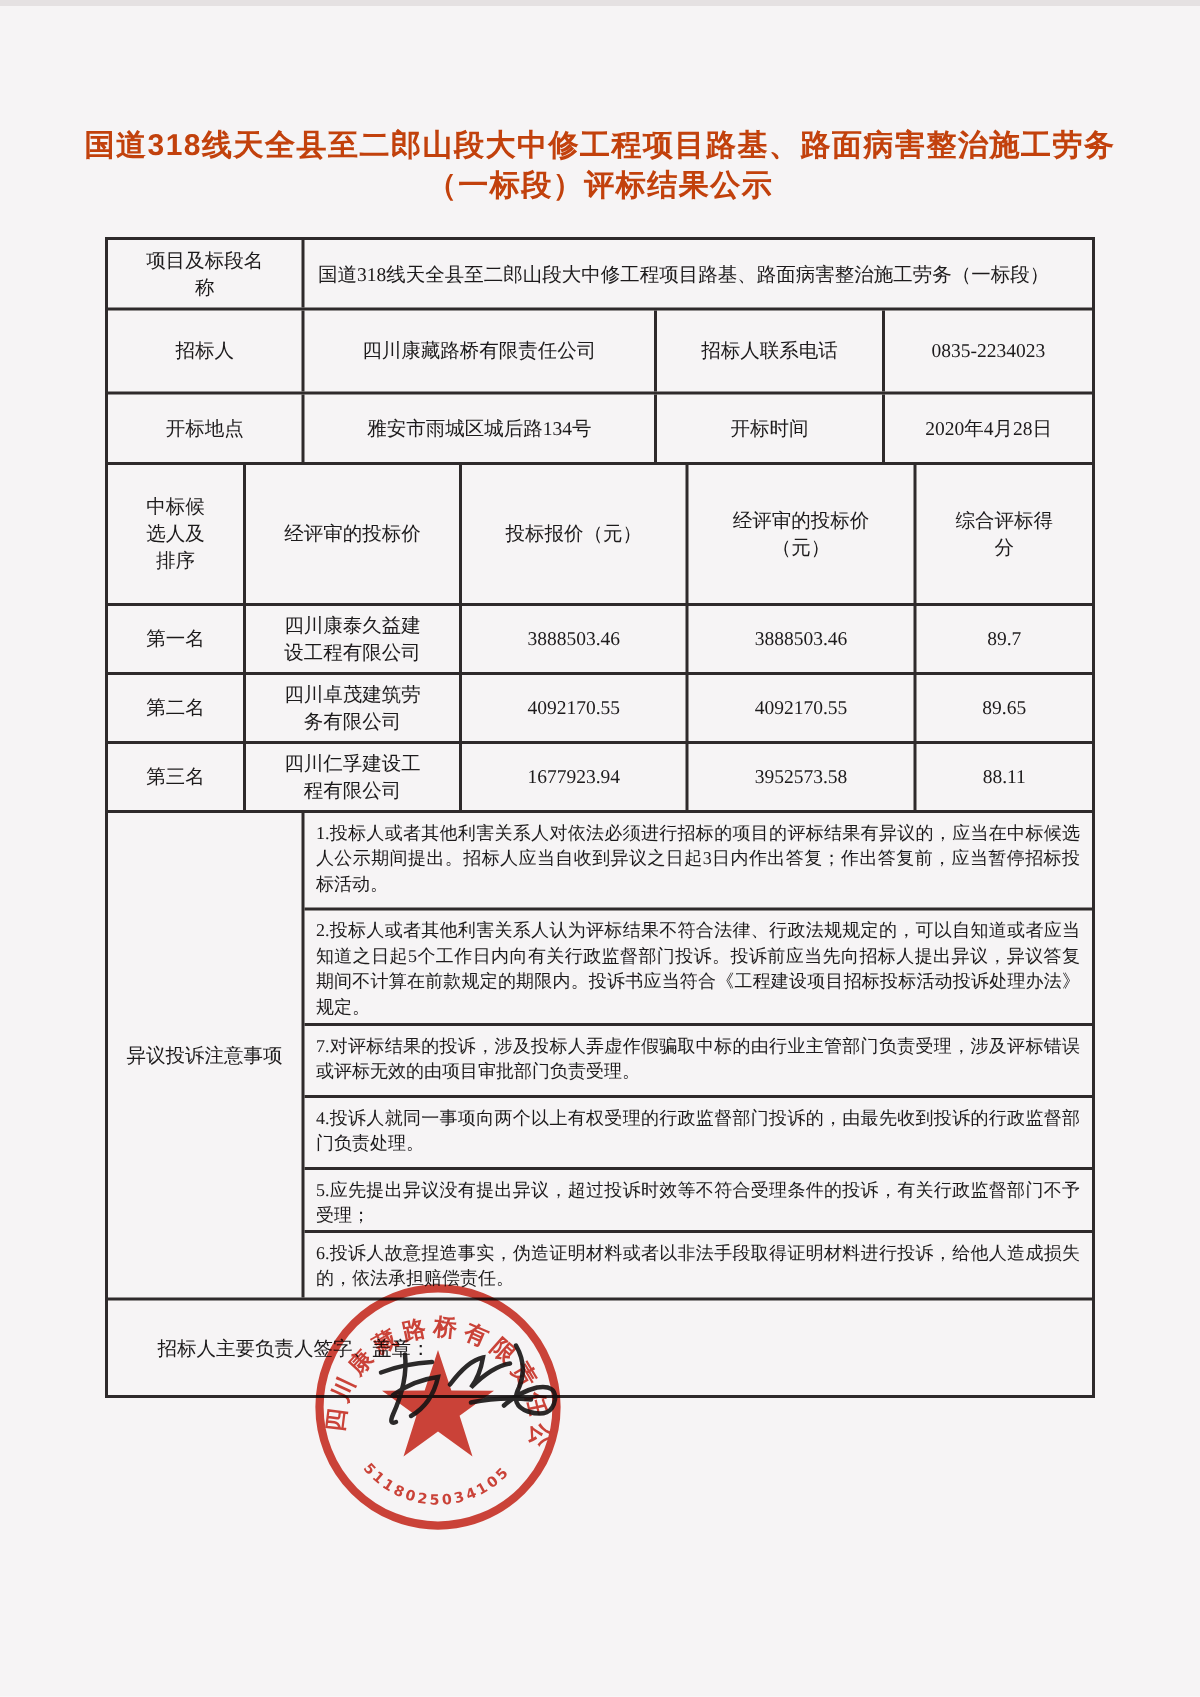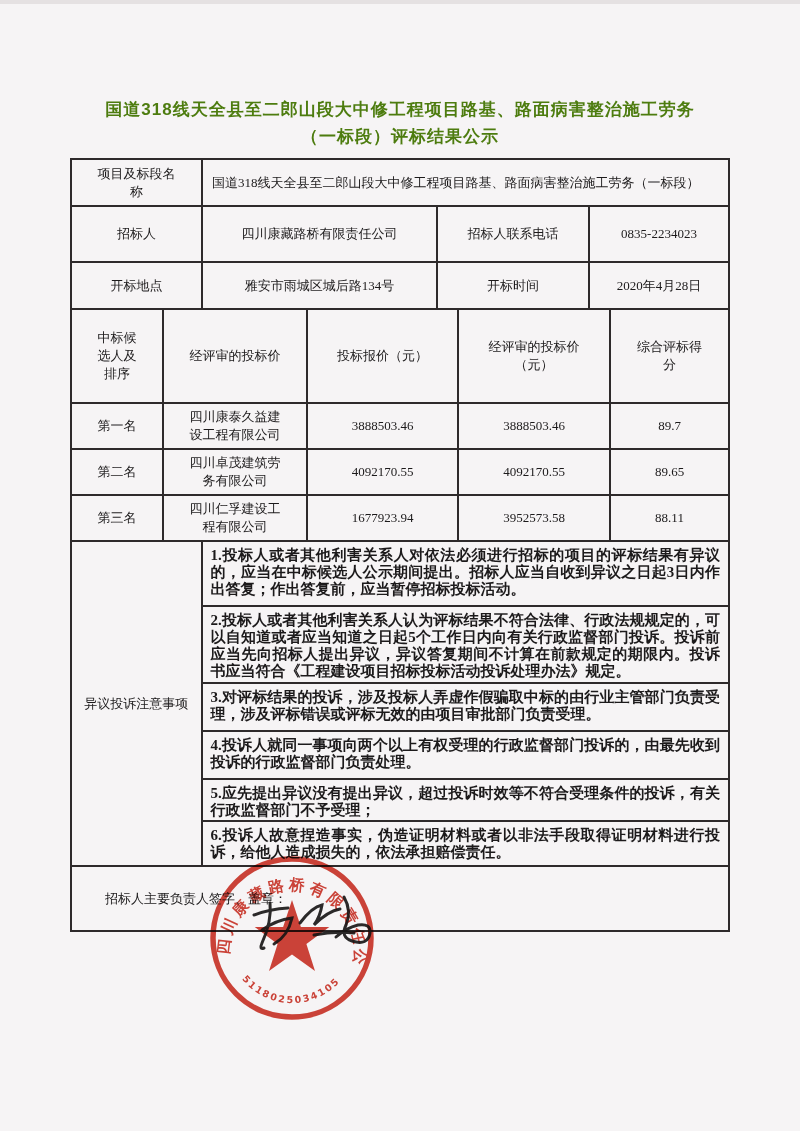--- a/index.html
+++ b/index.html
@@ -5,23 +5,23 @@
   html,body{margin:0;padding:0;}
   body{
     width:800px;height:1131px;position:relative;
     background:#f6f4f5;
     font-family:"Liberation Serif","DejaVu Serif",serif;
     color:#1c1a1b;
     -webkit-font-smoothing:antialiased;
   }
   .page-edge-top{position:absolute;top:0;left:0;width:800px;height:4px;background:#ded9da;opacity:.7;}
   .doc-title{
-    position:absolute;top:96px;left:40px;width:720px;
+    position:absolute;top:84px;left:40px;width:720px;
     text-align:center;font-family:"Liberation Sans","DejaVu Sans",sans-serif;
-    font-weight:bold;font-size:17px;line-height:27px;letter-spacing:1px;color:#4d7c0f;
+    font-weight:bold;font-size:20px;line-height:27px;letter-spacing:1px;color:#c2410c;
   }
   .doc-table{
     position:absolute;left:70px;top:158px;width:660px;
     border:2px solid #2e2a2b;box-sizing:border-box;
     font-size:13px;
   }
   .trow{display:flex;border-bottom:2px solid #2e2a2b;box-sizing:border-box;}
   .trow:last-child{border-bottom:none;margin-left:24px;}
   .cell{
     box-sizing:border-box;border-right:2px solid #2e2a2b;
@@ -45,22 +45,22 @@
   .h-header{height:94px;}
   .h-cand{height:46px;}
   .notice-wrap{display:flex;border-bottom:2px solid #2e2a2b;}
   .notice-label{
     width:131px;box-sizing:border-box;border-right:2px solid #2e2a2b;
     display:flex;align-items:center;justify-content:center;text-align:center;
   }
   .notice-items{width:527px;display:flex;flex-direction:column;}
   .notice-item{
     box-sizing:border-box;border-bottom:2px solid #2e2a2b;
-    padding:5px 8px 12px 8px;font-size:15px;line-height:17px;
-    text-align:justify;overflow:hidden;font-weight:bold;
+    padding:5px 8px 12px 8px;font-size:12px;line-height:17px;
+    text-align:justify;overflow:hidden;
   }
   .notice-item:last-child{border-bottom:none;}
   .ni-1{height:65px;}.ni-2{height:77px;}.ni-3{height:48px;}
   .ni-4{height:48px;}.ni-5{height:42px;}.ni-6{height:43px;}
   .sig-row{
     height:63px;display:flex;align-items:center;
     padding-left:9px;box-sizing:border-box;font-size:13px;
   }
   .company-seal{
     position:absolute;left:206px;top:852px;width:172px;height:172px;
@@ -130,21 +130,21 @@
     <div class="cell w-bid">1677923.94</div>
     <div class="cell w-eval">3952573.58</div>
     <div class="cell w-score">88.11</div>
   </div>
 
   <div class="notice-wrap">
     <div class="notice-label">异议投诉注意事项</div>
     <div class="notice-items">
       <div class="notice-item ni-1">1.投标人或者其他利害关系人对依法必须进行招标的项目的评标结果有异议的，应当在中标候选人公示期间提出。招标人应当自收到异议之日起3日内作出答复；作出答复前，应当暂停招标投标活动。</div>
       <div class="notice-item ni-2">2.投标人或者其他利害关系人认为评标结果不符合法律、行政法规规定的，可以自知道或者应当知道之日起5个工作日内向有关行政监督部门投诉。投诉前应当先向招标人提出异议，异议答复期间不计算在前款规定的期限内。投诉书应当符合《工程建设项目招标投标活动投诉处理办法》规定。</div>
-      <div class="notice-item ni-3">3.对评标结果的投诉，涉及投标人弄虚作假骗取中标的由行业主管部门负责受理，涉及评标错误或评标无效的由项目审批部门负责受理。</div>
+      <div class="notice-item ni-3">7.对评标结果的投诉，涉及投标人弄虚作假骗取中标的由行业主管部门负责受理，涉及评标错误或评标无效的由项目审批部门负责受理。</div>
       <div class="notice-item ni-4">4.投诉人就同一事项向两个以上有权受理的行政监督部门投诉的，由最先收到投诉的行政监督部门负责处理。</div>
       <div class="notice-item ni-5">5.应先提出异议没有提出异议，超过投诉时效等不符合受理条件的投诉，有关行政监督部门不予受理；</div>
       <div class="notice-item ni-6">6.投诉人故意捏造事实，伪造证明材料或者以非法手段取得证明材料进行投诉，给他人造成损失的，依法承担赔偿责任。</div>
     </div>
   </div>
 
   <div class="trow sig-row">
     <span>招标人主要负责人签字、盖章：</span>
   </div>
 

